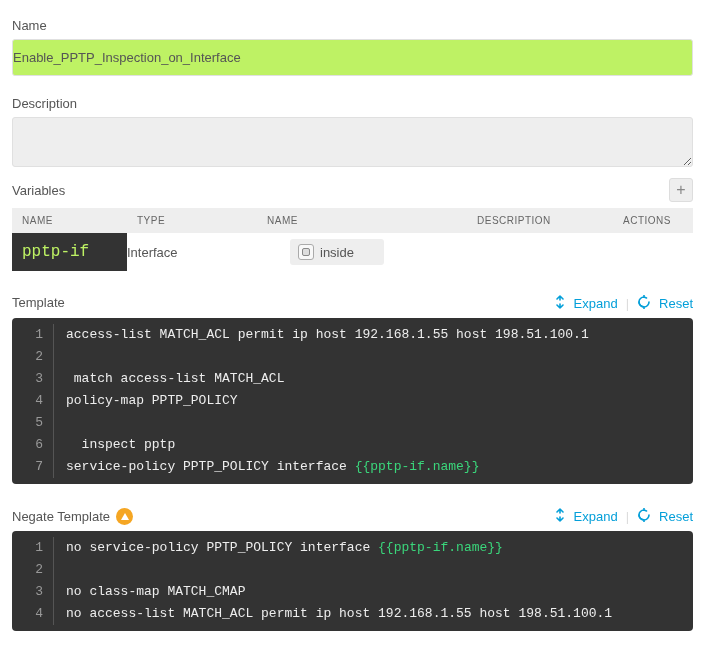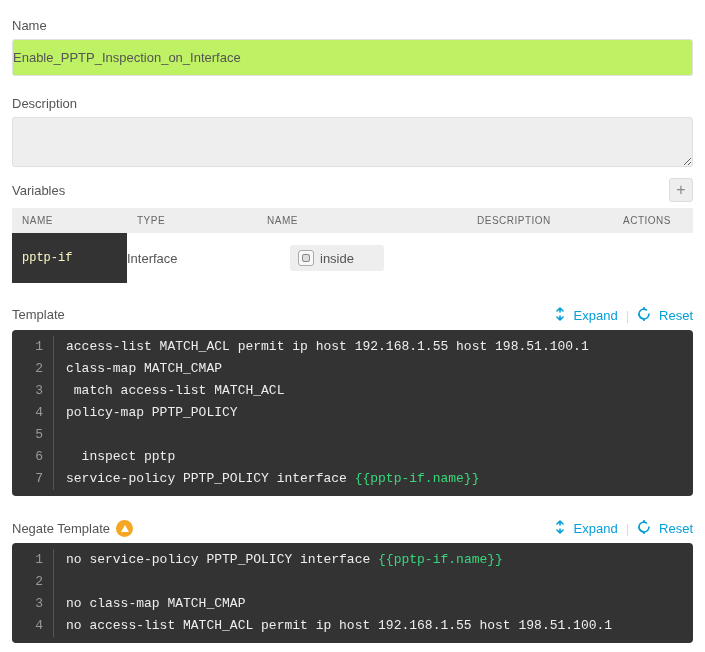--- a/index.html
+++ b/index.html
@@ -9,21 +9,21 @@
   .text-input { width: 100%; background: #bef264; border: 1px solid #e0e0e0; border-radius: 3px; padding: 10px 0; font-size: 13px; color: #555; }
   .text-area { width: 100%; background: #eeeeee; border: 1px solid #e0e0e0; border-radius: 3px; padding: 10px 12px; height: 50px; resize: vertical; }
   
   .var-header-row { display: flex; align-items: center; justify-content: space-between; margin-top: 8px; }
   .var-label { font-size: 13px; color: #555; }
   .add-btn { width: 24px; height: 24px; background: #eeeeee; border: 1px solid #ddd; border-radius: 3px; display: flex; align-items: center; justify-content: center; color: #888; font-size: 16px; cursor: pointer; }
   
   .var-table { width: 100%; margin-top: 6px; border-collapse: collapse; }
   .var-table th { background: #eeeeee; font-size: 10px; font-weight: normal; color: #666; text-align: left; padding: 7px 10px; letter-spacing: 0.5px; }
   .var-table td { padding: 6px 0; vertical-align: middle; }
-  .var-name-cell { background: #333333; color: #fef9c3; font-family: "Courier New", monospace; font-size: 12px; padding: 18px 10px !important; }
+  .var-name-cell { background: #333333; color: #bef264; font-family: "Courier New", monospace; font-size: 16px; padding: 10px 10px !important; }
   .var-type-cell { color: #555; font-size: 13px; }
   .value-chip { display: inline-flex; align-items: center; background: #eeeeee; border-radius: 3px; padding: 5px 30px 5px 8px; gap: 6px; margin-left: 33px; }
   .value-chip-icon { width: 16px; height: 16px; border: 1px solid #aaa; border-radius: 3px; display: flex; align-items: center; justify-content: center; background: #f8f8f8; }
   .value-chip-icon-inner { width: 8px; height: 8px; border: 1px solid #888; border-radius: 2px; background: #ddd; }
   .value-chip-text { color: #555; font-size: 13px; }
   
   .tmpl-header { display: flex; align-items: flex-start; justify-content: space-between; margin-top: 24px; margin-bottom: 6px; }
   .tmpl-label { font-size: 13px; color: #555; display: flex; align-items: center; gap: 6px; }
   .warn-badge { width: 17px; height: 17px; border-radius: 50%; background: #f5a623; display: flex; align-items: center; justify-content: center; }
   .warn-badge svg { width: 10px; height: 10px; fill: #fff; }
@@ -111,21 +111,20 @@
     </span>
   </div>
 </div>
 <div class="code-block" id="template-code">
     <div class="code-line">
       <span class="line-num">1</span>
       <span class="code-text"><span>access-list MATCH_ACL permit ip host 192.168.1.55 host 198.51.100.1</span></span>
     </div>
     <div class="code-line">
       <span class="line-num">2</span>
-      <span class="code-text"><span>class-map MATCH_CMAP</span></span>
     </div>
     <div class="code-line">
       <span class="line-num">3</span>
       <span class="code-text"><span> match access-list MATCH_ACL</span></span>
     </div>
     <div class="code-line">
       <span class="line-num">4</span>
       <span class="code-text"><span>policy-map PPTP_POLICY</span></span>
     </div>
     <div class="code-line">

